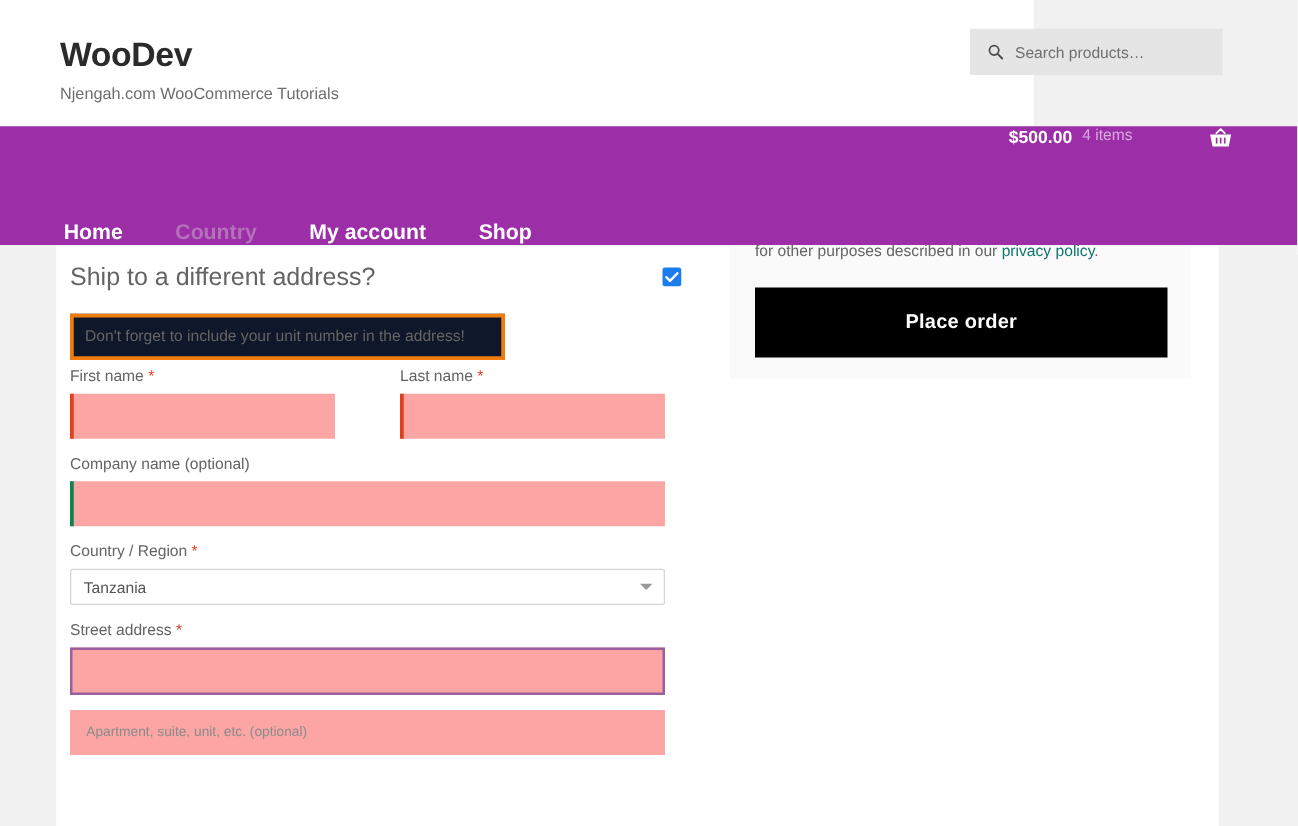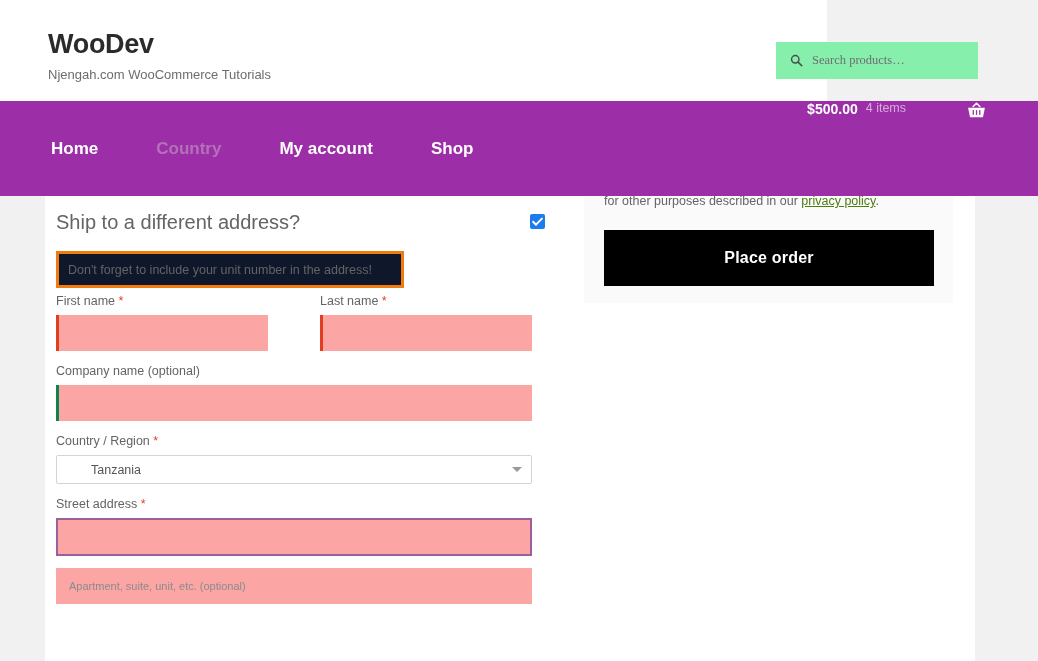--- a/index.html
+++ b/index.html
@@ -45,29 +45,28 @@
   }
   .site-tagline {
     font-size: 13px;
     color: #6d6d6d;
     margin-top: 7px;
     line-height: 1.2;
   }
   .search-box {
     position: absolute;
     left: 776px;
-    top: 42px;
+    top: 23px;
     width: 202px;
     height: 37px;
-    background: #86efac;
+    background: #e5e5e5;
     border: none;
     display: flex;
     align-items: center;
     cursor: text;
-    font-family: Liberation Serif, serif;
   }
   .search-icon {
     margin-left: 14px;
     width: 13px;
     height: 13px;
     display: block;
     flex: none;
   }
   .search-placeholder {
     margin-left: 9px;
@@ -82,22 +81,21 @@
     width: 1038px;
     height: 95px;
     background: #9c2fa8;
   }
   .nav-links {
     position: absolute;
     left: 51px;
     top: 0;
     height: 95px;
     display: flex;
-    align-items: center;
-    gap: 16px;
+    align-items: flex-end;
   }
   .nav-link {
     font-size: 17px;
     font-weight: bold;
     color: #ffffff;
     margin-right: 42px;
     cursor: pointer;
     white-space: nowrap;
   }
   .nav-link.is-current {
@@ -257,21 +255,20 @@
   .select-box {
     box-sizing: border-box;
     width: 476px;
     height: 29px;
     background: #ffffff;
     border: 1px solid #d4d4d4;
     border-radius: 2px;
     display: flex;
     align-items: center;
     cursor: pointer;
-    padding-left: 24px;
   }
   .select-value {
     font-size: 12.5px;
     color: #555555;
     padding-left: 10px;
   }
   .select-caret {
     position: absolute;
     right: 10px;
     top: 12px;
@@ -294,22 +291,21 @@
   .privacy-text {
     position: absolute;
     left: 20px;
     top: -4px;
     width: 340px;
     font-size: 12.5px;
     color: #646464;
     line-height: 1.45;
   }
   .privacy-link {
-    color: #4d7c0f;
-    text-decoration: underline;
+    color: #0f766e;
     cursor: pointer;
   }
   .place-order-btn {
     position: absolute;
     left: 20px;
     top: 34px;
     width: 330px;
     height: 56px;
     background: #000000;
     color: #ffffff;

